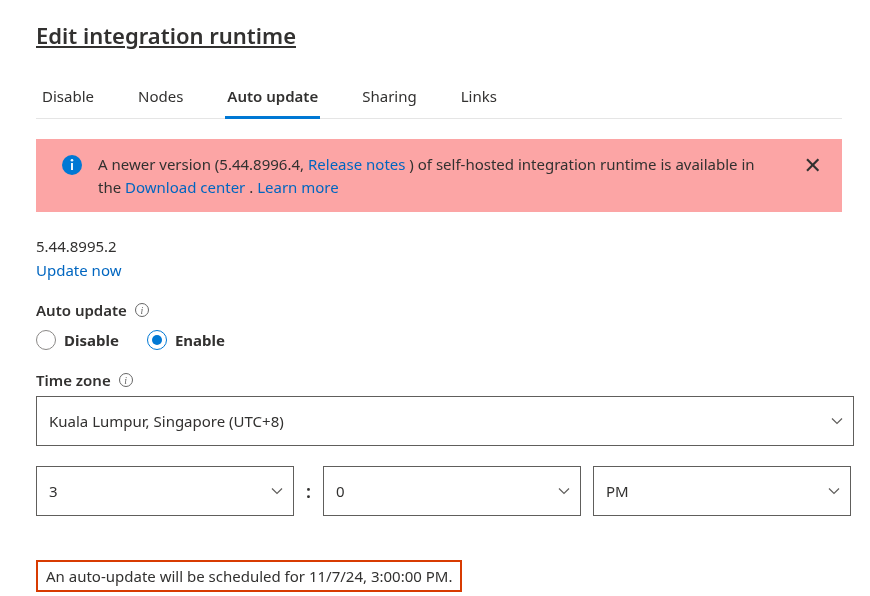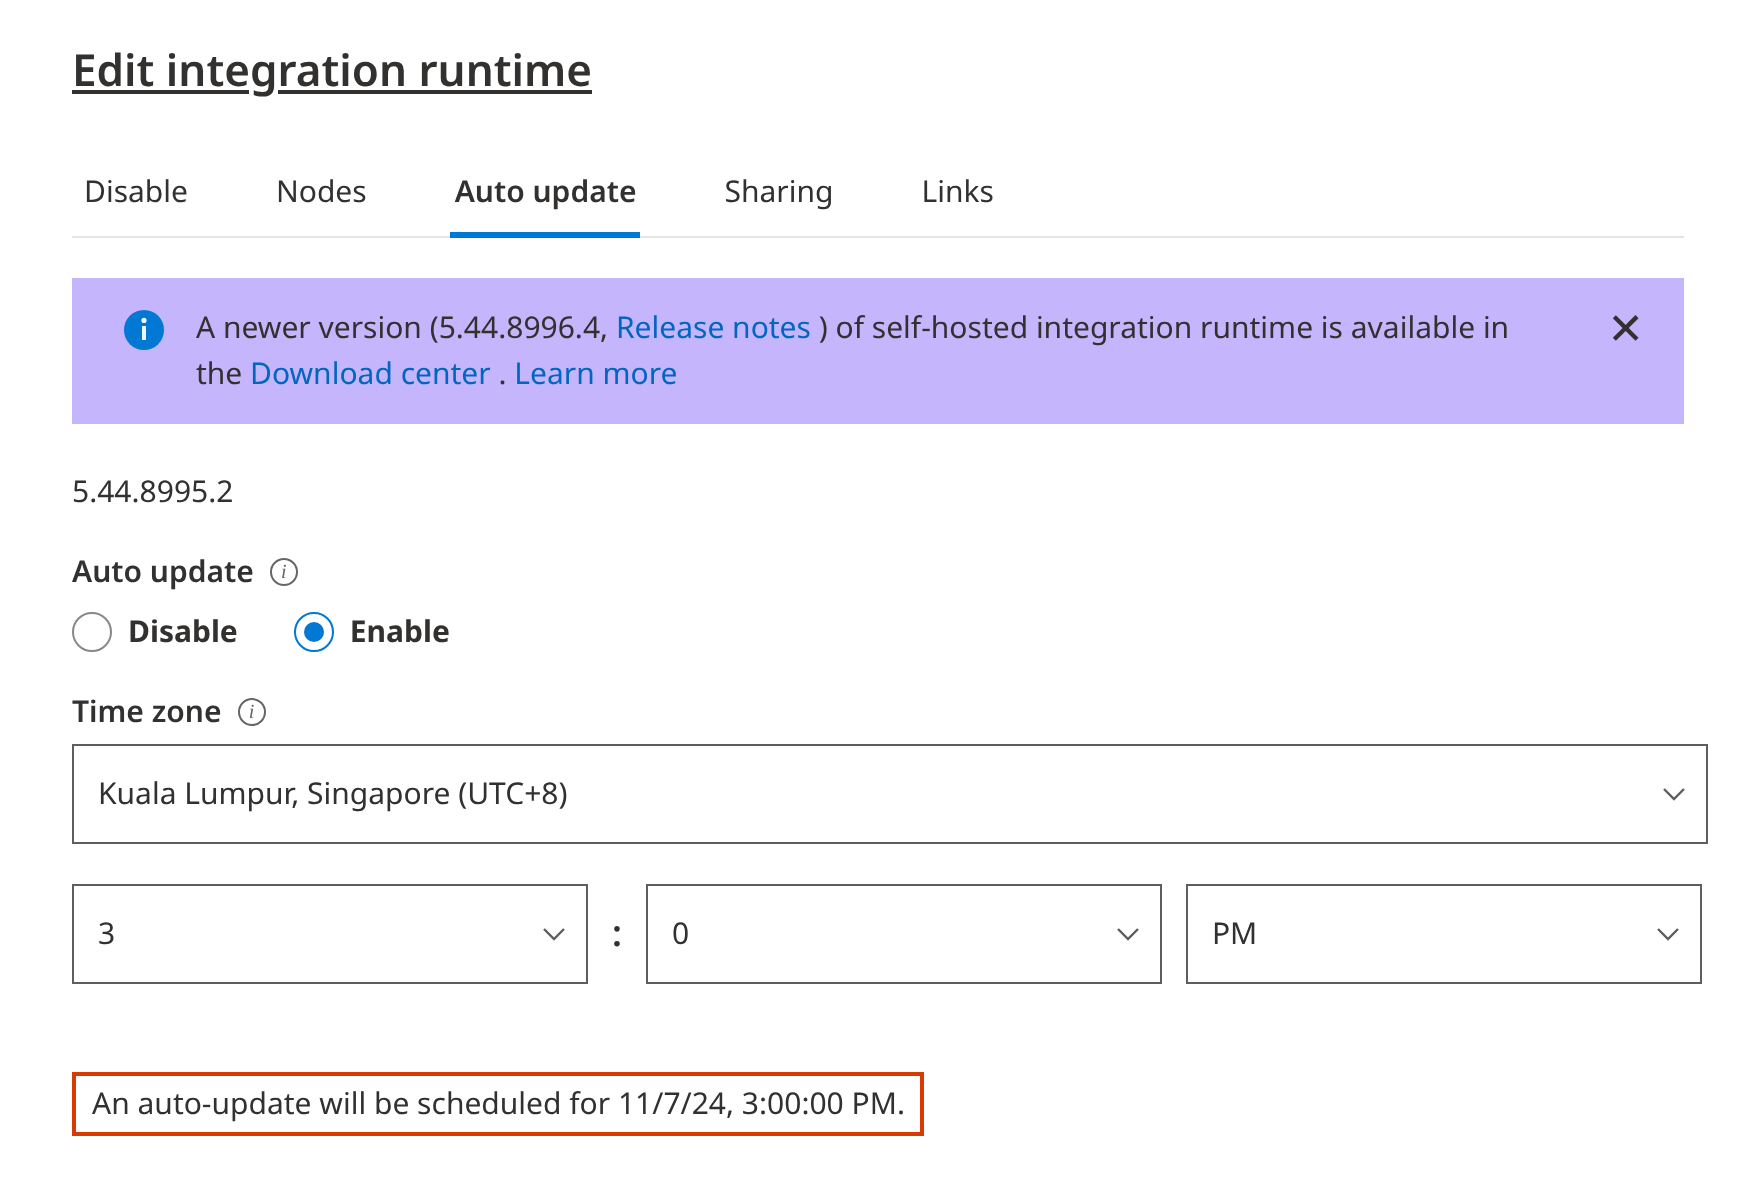--- a/index.html
+++ b/index.html
@@ -34,21 +34,21 @@
     cursor: pointer;
     border-bottom: 3px solid transparent;
     margin-bottom: -1px;
   }
   .tab.active {
     font-weight: 600;
     border-bottom-color: #0078d4;
     color: #323130;
   }
   .info-banner {
-    background: #c4b5fd;
+    background: #fca5a5;
     display: flex;
     align-items: flex-start;
     padding: 14px 14px;
     gap: 16px;
     margin-bottom: 24px;
     position: relative;
   }
   .info-icon {
     flex: 0 0 auto;
     width: 20px; height: 20px;
@@ -201,20 +201,21 @@
       </svg>
     </span>
     <div class="info-text">
       <span>A newer version (5.44.8996.4, </span><span class="link">Release notes</span><span> ) of self-hosted integration runtime is available in the </span><span class="link">Download center</span><span> . </span><span class="link">Learn more</span>
     </div>
     <span class="close-x">✕</span>
   </div>
 
   <div class="block">
     <div class="body-text">5.44.8995.2</div>
+    <div class="link-row">Update now</div>
   </div>
 
   <div class="block">
     <div class="section-label">
       <span>Auto update</span>
       <span class="hint-icon">i</span>
     </div>
     <div class="radio-row">
       <label class="radio-option">
         <span class="radio-circle"></span>

